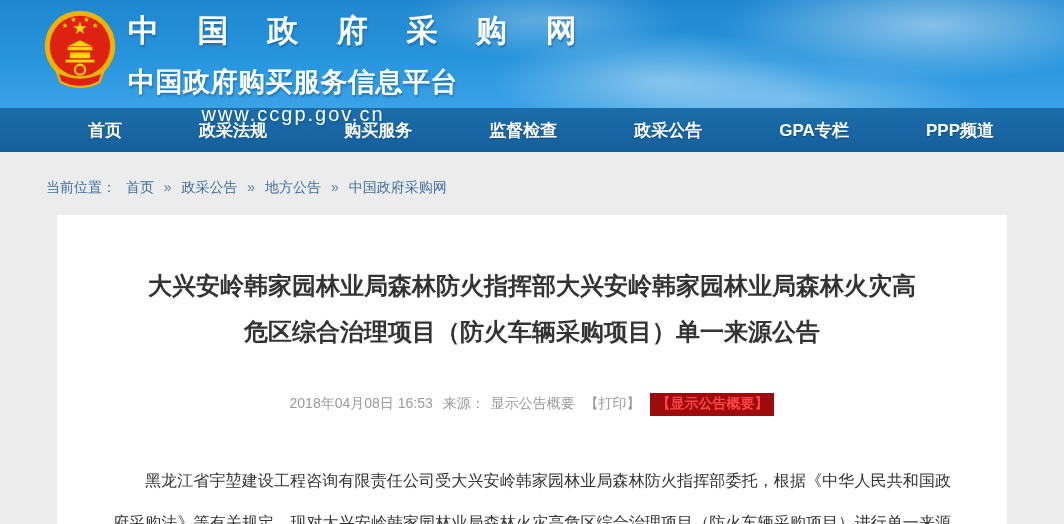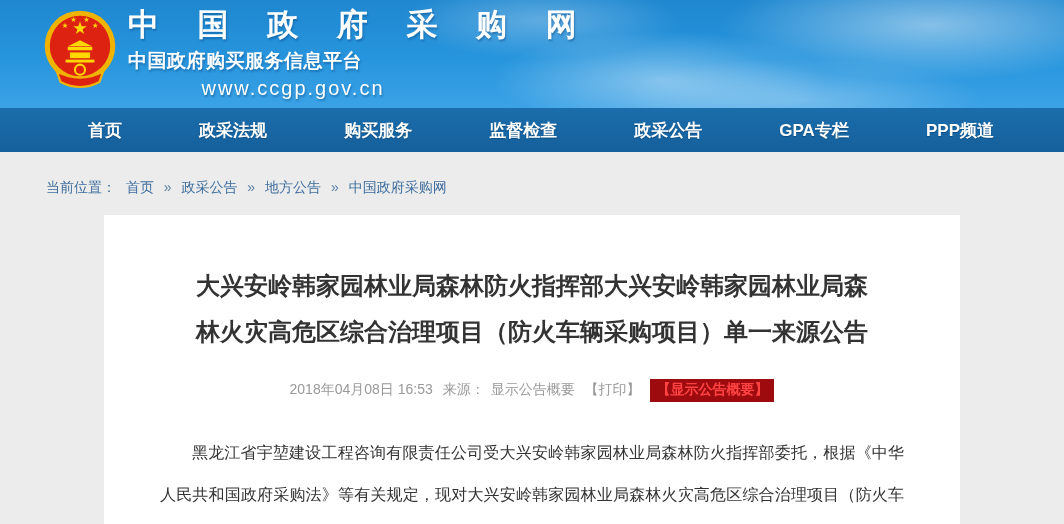--- a/index.html
+++ b/index.html
@@ -10,52 +10,52 @@
   .banner{
     position:relative; height:108px;
     background:
       radial-gradient(ellipse 240px 70px at 660px 80px, rgba(255,255,255,.40), rgba(255,255,255,0) 70%),
       radial-gradient(ellipse 300px 80px at 930px 25px, rgba(255,255,255,.45), rgba(255,255,255,0) 70%),
       radial-gradient(ellipse 200px 55px at 540px 20px, rgba(255,255,255,.28), rgba(255,255,255,0) 70%),
       radial-gradient(ellipse 260px 60px at 800px 100px, rgba(255,255,255,.30), rgba(255,255,255,0) 70%),
       linear-gradient(180deg,#1e87d0 0%,#2795dd 55%,#3ba2e6 100%);
   }
   .emblem{ position:absolute; left:44px; top:7px; width:72px; height:88px; }
-  .brand{ position:absolute; left:128px; top:4px; width:330px; color:#fff;
+  .brand{ position:absolute; left:128px; top:10px; width:330px; color:#fff;
           text-shadow:1px 2px 2px rgba(10,70,130,.45); }
   .brand-line1{ font-size:31px; font-weight:bold; letter-spacing:15px; white-space:nowrap; }
-  .brand-line2{ font-size:19px; font-weight:bold; letter-spacing:.5px; white-space:nowrap; margin-top:2px;}
+  .brand-line2{ font-size:27px; font-weight:bold; letter-spacing:.5px; white-space:nowrap; margin-top:12px;}
   .brand-url{ font-size:20px; font-weight:normal; letter-spacing:2px; text-align:center; margin-top:3px;}
 
   
   .nav{
     height:44px; background:linear-gradient(180deg,#1b6dab 0%,#15609c 100%);
     border-top:2px solid #135variable;
     display:flex; align-items:center; justify-content:space-between;
     padding:0 70px 0 88px;
   }
   .nav-item{ color:#fff; font-size:17px; font-weight:bold; cursor:pointer; white-space:nowrap;
              text-shadow:0 1px 1px rgba(0,40,80,.4); }
 
   
   .breadcrumb{ padding:27px 0 18px 46px; font-size:14px; color:#3f6e9e; }
   .breadcrumb span{ margin-right:6px;text-align:center; }
   .crumb-link{ cursor:pointer; }
   .crumb-sep{ color:#5b80a6; }
 
   
-  .card{ width:856px; margin:0 auto; background:#fff; height:310px; padding:48px 48px 0 48px; }
+  .card{ width:950px; margin:0 auto; background:#fff; height:310px; padding:48px 48px 0 48px; }
   .article-title{
     font-size:24px; font-weight:bold; color:#333; text-align:center;
     line-height:46px; padding:0 36px;
   }
   .article-meta{
     margin-top:22px; text-align:center; font-size:14px; color:#999;
   }
-  .article-meta span{ margin:2px 3px; }
+  .article-meta span{ margin:16px 3px; }
   .print-link{ cursor:pointer; }
   .summary-badge{
     display:inline-block; background:#9e0b0f; color:#ff4343; font-weight:bold;
     padding:2px 6px 3px; margin-left:6px; cursor:pointer; font-size:14px;
   }
   .article-body{
     margin-top:28px; font-size:16px; color:#333; line-height:42px;
     text-align:justify; text-indent:2em; padding:0 8px;
   }
 </style>

